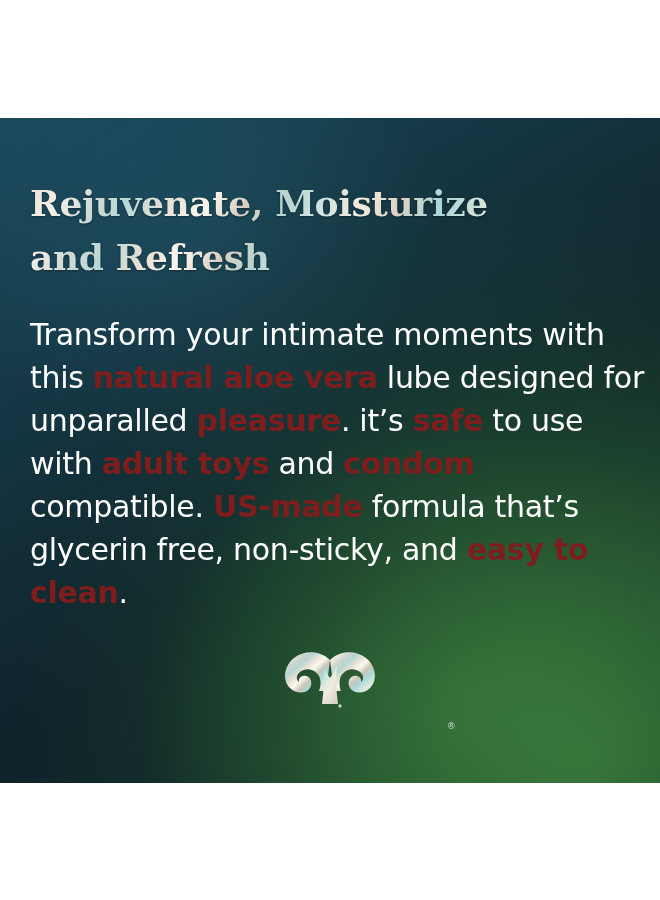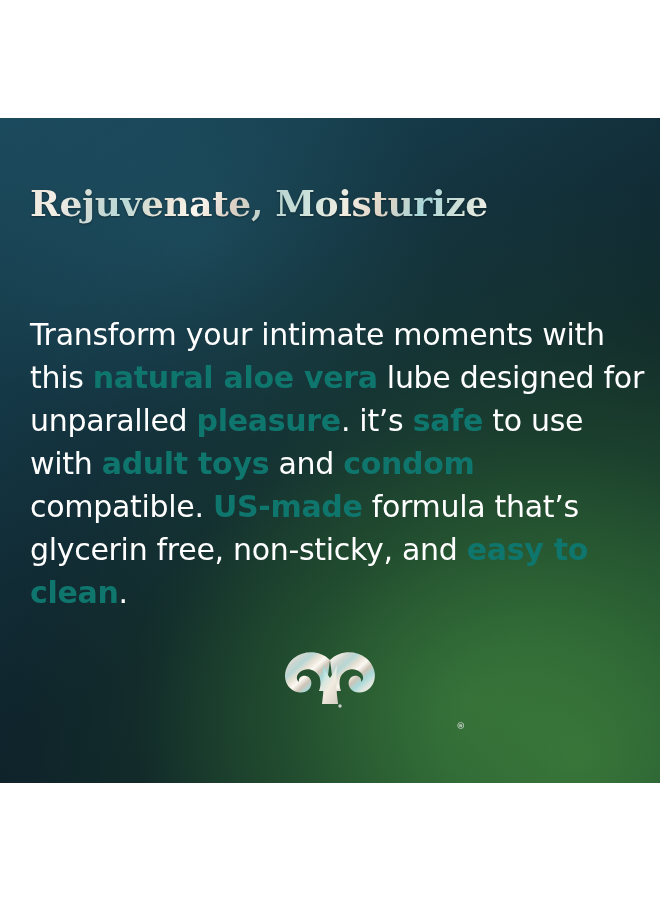--- a/index.html
+++ b/index.html
@@ -106,42 +106,42 @@
     font-family: "DejaVu Sans", "Liberation Sans", sans-serif;
     font-weight: 400;
     font-size: 30px;
     line-height: 43px;
     letter-spacing: -0.3px;
     color: #ffffff;
   }
   .body-copy b,
   .body-copy .hl {
     font-weight: bold;
-    color: #0f766e;
+    color: #7f1d1d;
   }
 
   
   .logo {
     position: absolute;
     left: 0;
     top: 648px;
     width: 660px;
     display: flex;
     flex-direction: column;
     align-items: center;
   }
   .logo-mark {
     width: 108px;
     height: 64px;
     display: block;
   }
   .logo-word {
     margin-top: 7px;
     font-family: "DejaVu Sans", "Liberation Sans", sans-serif;
-    font-weight: 700;
+    font-weight: 400;
     font-size: 24px;
     letter-spacing: 4.2px;
     position: relative;
     background-image: linear-gradient(100deg,
         #efe9de 0%, #fbf8f1 10%, #d7d1c6 22%, #c4d8d3 32%,
         #efe9dd 44%, #fdfaf4 56%, #d5cec2 68%, #c2d7d4 80%,
         #e9e3d7 90%, #f7f3ea 100%);
     -webkit-background-clip: text;
     background-clip: text;
     color: transparent;
@@ -169,20 +169,21 @@
 
   <div class="panel">
     <div class="panel-grad-base"></div>
     <div class="panel-vignette"></div>
     <div class="panel-grad-green"></div>
     <div class="panel-grad-green2"></div>
   </div>
 
   <h1 class="headline">
     <span>Rejuvenate, Moisturize</span><br>
+    <span>and Refresh</span>
   </h1>
 
   <p class="body-copy"><span>Transform your intimate moments with this </span><span class="hl">natural aloe vera</span><span> lube designed for unparalled </span><span class="hl">pleasure</span><span>. it’s </span><span class="hl">safe</span><span> to use with </span><span class="hl">adult toys</span><span> and </span><span class="hl">condom</span><span> compatible. </span><span class="hl">US-made</span><span> formula that’s glycerin free, non-sticky, and </span><span class="hl">easy to clean</span><span>.</span></p>
 
   <div class="logo">
     <svg class="logo-mark" viewBox="0 0 108 64" aria-hidden="true">
       <defs>
         <linearGradient id="iri" x1="0" y1="0" x2="1" y2="1">
           <stop offset="0%" stop-color="#dcd6cb"></stop>
           <stop offset="10%" stop-color="#f6f2ea"></stop>

